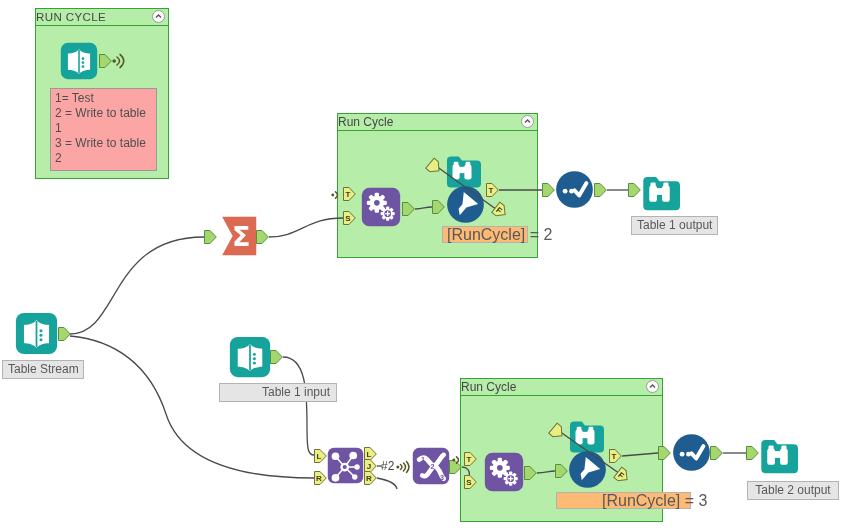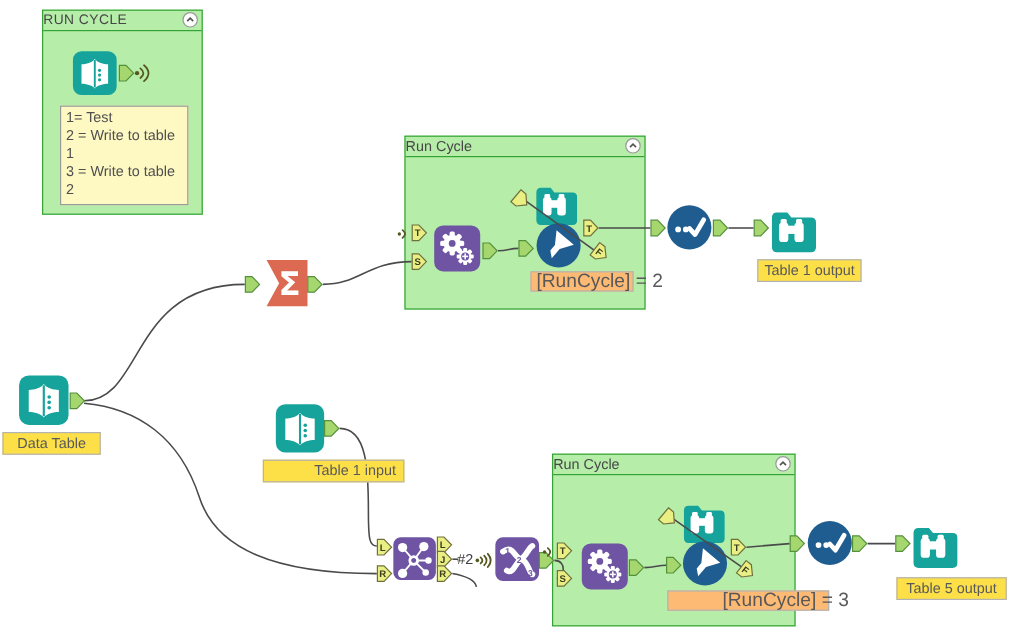--- a/index.html
+++ b/index.html
@@ -20,25 +20,25 @@
   .ap-plain{fill:#a6d76e;stroke:#55913d;stroke-width:1;}
   .at{font-size:8px;font-weight:bold;fill:#3c3c1e;font-family:"Liberation Sans",sans-serif;}
   
   #wires{position:absolute;left:0;top:0;z-index:30;pointer-events:none;}
   #wires path{fill:none;stroke:#4a4a4a;stroke-width:1.3;}
   
   svg.wireless{position:absolute;z-index:36;overflow:visible;}
   .wl{fill:none;stroke:#56561f;stroke-width:1.5;stroke-linecap:round;}
   .wd{fill:#56561f;}
   
-  .lbl{position:absolute;background:#fde047;border:1px solid #b3b3b3;color:#595959;font-size:12px;
+  .lbl{position:absolute;background:#e5e5e5;border:1px solid #b3b3b3;color:#595959;font-size:12px;
        height:17px;line-height:17px;padding:0 5px;z-index:40;white-space:nowrap;text-align:center;box-sizing:content-box;}
   .annot{position:absolute;background:#fdba74;border:1px solid #b3b3b3;color:#595959;font-size:16px;
          height:15px;line-height:15px;padding:0 4px;z-index:40;white-space:nowrap;}
-  .comment{position:absolute;background:#fef9c3;border:1px solid #9a9a9a;color:#4f4f4f;font-size:12px;line-height:15px;
+  .comment{position:absolute;background:#fca5a5;border:1px solid #9a9a9a;color:#4f4f4f;font-size:12px;line-height:15px;
            padding:2px 4px;white-space:pre-line;z-index:40;box-sizing:border-box;}
   .conn-lbl{position:absolute;z-index:36;font-size:12px;color:#3f3f3f;line-height:12px;}
 </style>
 </head>
 <body>
 
 <div class="canvas">
 
   <div class="tool-container" style="left:35px;top:8px;width:134px;height:171px;">
     <div class="c-hdr caps">
@@ -418,23 +418,23 @@
     <path class="wl" d="M7.5,4 Q11.5,8 7.5,12"></path>
     <path class="wl" d="M10.5,2.5 Q15.5,8 10.5,13.5"></path>
   </svg>
 
   <div class="comment" style="left:50px;top:88px;width:107px;height:83px;">1= Test
 2 = Write to table
 1
 3 = Write to table
 2</div>
 
-  <div class="lbl" style="left:2px;top:360px;width:70px;">Data Table</div>
+  <div class="lbl" style="left:2px;top:360px;width:70px;">Table Stream</div>
   <div class="lbl" style="left:219px;top:383px;width:70px;padding-left:41px;">Table 1 input</div>
   <div class="lbl" style="left:631px;top:216px;width:75px;">Table 1 output</div>
-  <div class="lbl" style="left:747px;top:481px;width:80px;">Table 5 output</div>
+  <div class="lbl" style="left:747px;top:481px;width:80px;">Table 2 output</div>
 
   <div class="annot" style="left:442px;top:226px;width:76px;">[RunCycle] = 2</div>
   <div class="annot" style="left:556px;top:492px;width:84px;padding-left:45px;">[RunCycle] = 3</div>
 
   <span class="conn-lbl" style="left:381px;top:460px;">#2</span>
 
 </div>
 
 </body></html>

